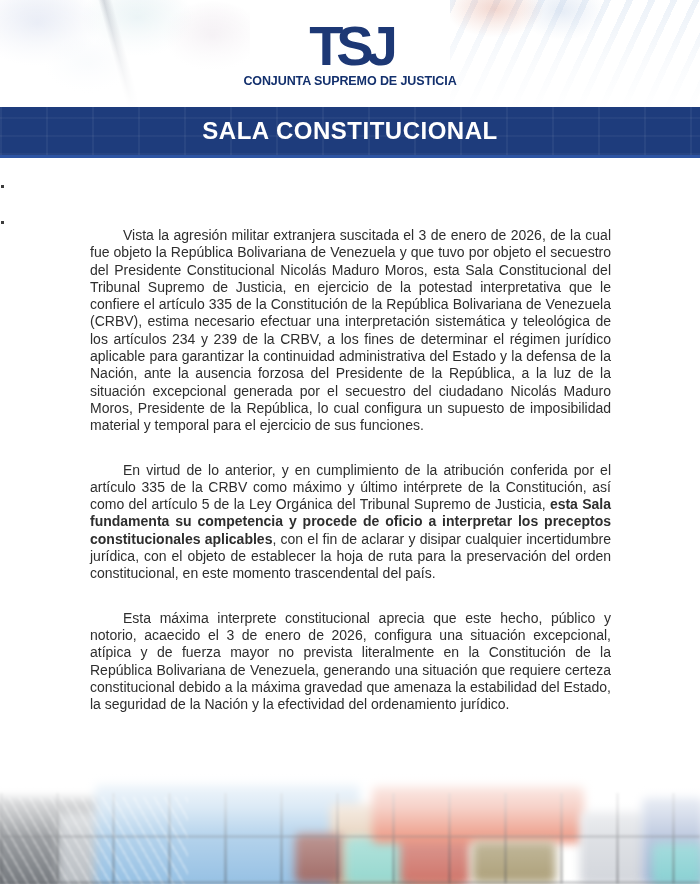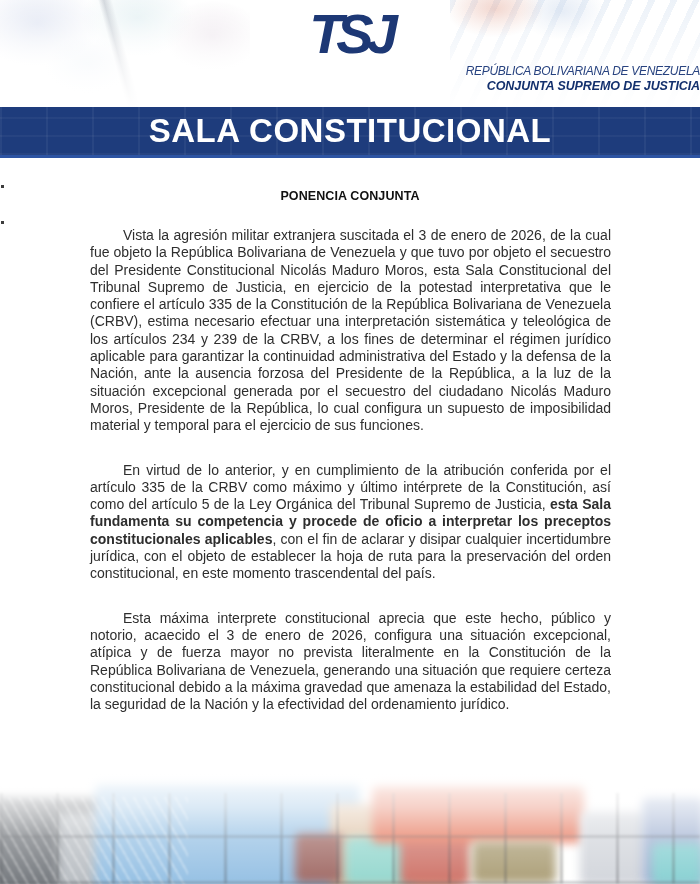--- a/index.html
+++ b/index.html
@@ -25,21 +25,21 @@
       radial-gradient(70px 40px at 18% 8%, rgba(215,125,100,0.4), transparent 70%),
       radial-gradient(60px 40px at 45% 10%, rgba(160,185,220,0.35), transparent 70%),
       repeating-linear-gradient(115deg, rgba(170,195,225,0.25) 0 6px, rgba(255,255,255,0) 6px 20px);
   }
   .corner-art::after{
     content:"";position:absolute;inset:0;
     background:linear-gradient(to bottom, rgba(255,255,255,0.15) 0%, rgba(255,255,255,0.75) 55%, #ffffff 92%);
   }
 
   
-  .letterhead{position:absolute;top:7px;left:0;right:0;text-align:right;z-index:3;font-style:italic;}
+  .letterhead{position:absolute;top:19px;left:0;right:0;text-align:center;z-index:3;}
   .logo{display:block;margin:0 auto;}
   .rep-line{
     font-size:12px;letter-spacing:-0.3px;color:#27427f;margin-top:3px;
     font-family:"Liberation Sans",sans-serif;
   }
   .trib-line{
     font-size:12.5px;font-weight:bold;letter-spacing:-0.1px;color:#13306d;margin-top:1px;
   }
 
   
@@ -48,21 +48,21 @@
     background:#1e3c7c;border-bottom:3px solid #2d54a3;
     text-align:center;
   }
   .banner::before{
     content:"";position:absolute;inset:0;
     background:
       repeating-linear-gradient(90deg, rgba(255,255,255,0.05) 0 2px, transparent 2px 46px),
       repeating-linear-gradient(0deg, rgba(255,255,255,0.04) 0 2px, transparent 2px 18px);
   }
   .banner-title{
-    position:relative;color:#ffffff;font-weight:bold;font-size:33px;line-height:48px;
+    position:relative;color:#ffffff;font-weight:bold;font-size:24px;line-height:48px;
     letter-spacing:0.5px;white-space:nowrap;
   }
 
   
   .dot{position:absolute;left:1px;width:3px;height:3px;background:#3c3c3c;z-index:4;}
   .dot1{top:185px;}
   .dot2{top:221px;}
 
   
   .doc-heading{
@@ -114,32 +114,30 @@
 
 <div class="page">
 
   <div class="corner-art left"></div>
   <div class="corner-art right"></div>
 
   <header class="letterhead">
     <svg class="logo" width="124" height="54" viewBox="0 0 124 54" aria-hidden="true">
       <text x="62" y="46" text-anchor="middle" font-family="Liberation Sans, sans-serif" font-size="56" font-weight="bold" letter-spacing="-7" fill="#1d3875">TSJ</text>
     </svg>
-    <div class="rep-line">REPÚBLICA BOLIVARIANA DE VENEZUELA</div>
     <div class="trib-line">CONJUNTA SUPREMO DE JUSTICIA</div>
   </header>
 
   <div class="banner">
     <div class="banner-title">SALA CONSTITUCIONAL</div>
   </div>
 
   <div class="dot dot1"></div>
   <div class="dot dot2"></div>
 
-  <div class="doc-heading">PONENCIA CONJUNTA</div>
 
   <main class="content">
       <p class="para"><span>Vista la agresión militar extranjera suscitada el 3 de enero de 2026, de la cual fue objeto la República Bolivariana de Venezuela y que tuvo por objeto el secuestro del Presidente Constitucional Nicolás Maduro Moros, esta Sala Constitucional del Tribunal Supremo de Justicia, en ejercicio de la potestad interpretativa que le confiere el artículo 335 de la Constitución de la República Bolivariana de Venezuela (CRBV), estima necesario efectuar una interpretación sistemática y teleológica de los artículos 234 y 239 de la CRBV, a los fines de determinar el régimen jurídico aplicable para garantizar la continuidad administrativa del Estado y la defensa de la Nación, ante la ausencia forzosa del Presidente de la República, a la luz de la situación excepcional generada por el secuestro del ciudadano Nicolás Maduro Moros, Presidente de la República, lo cual configura un supuesto de imposibilidad material y temporal para el ejercicio de sus funciones.</span></p>
       <p class="para"><span>En virtud de lo anterior, y en cumplimiento de la atribución conferida por el artículo 335 de la CRBV como máximo y último intérprete de la Constitución, así como del artículo 5 de la Ley Orgánica del Tribunal Supremo de Justicia, </span><span class="bold">esta Sala fundamenta su competencia y procede de oficio a interpretar los preceptos constitucionales aplicables</span><span>, con el fin de aclarar y disipar cualquier incertidumbre jurídica, con el objeto de establecer la hoja de ruta para la preservación del orden constitucional, en este momento trascendental del país.</span></p>
       <p class="para"><span>Esta máxima interprete constitucional aprecia que este hecho, público y notorio, acaecido el 3 de enero de 2026, configura una situación excepcional, atípica y de fuerza mayor no prevista literalmente en la Constitución de la República Bolivariana de Venezuela, generando una situación que requiere certeza constitucional debido a la máxima gravedad que amenaza la estabilidad del Estado, la seguridad de la Nación y la efectividad del ordenamiento jurídico.</span></p>
     </main>
 
   <div class="footer-art">
     <div class="blob b-charcoal"></div>
     <div class="blob b-gray"></div>

